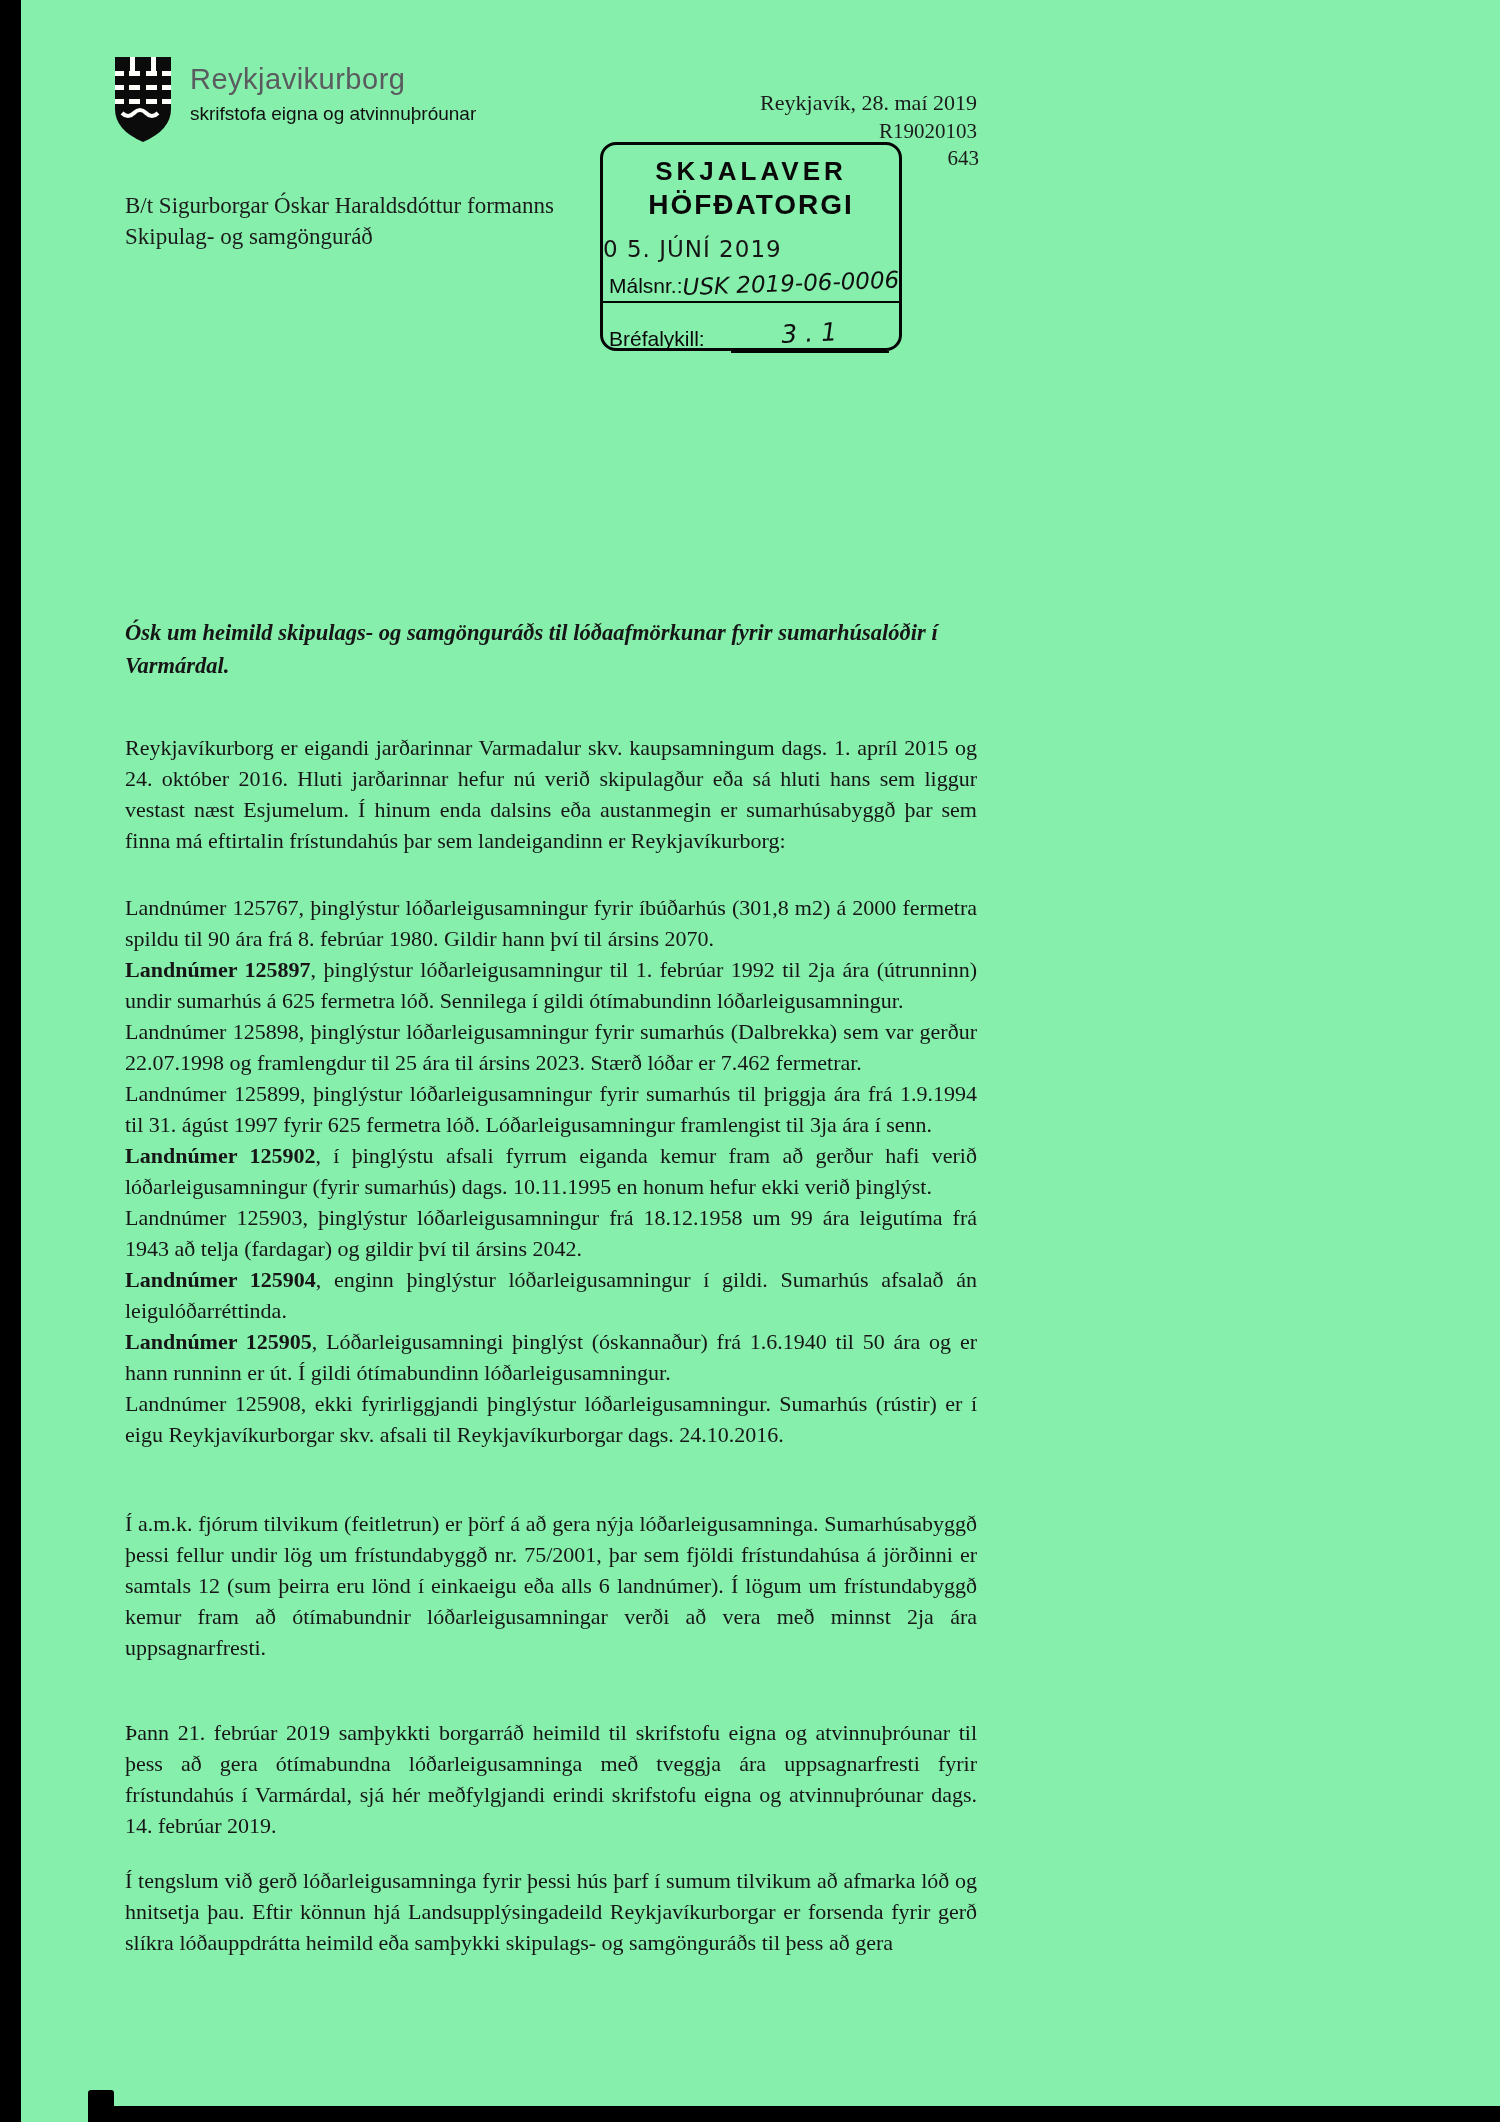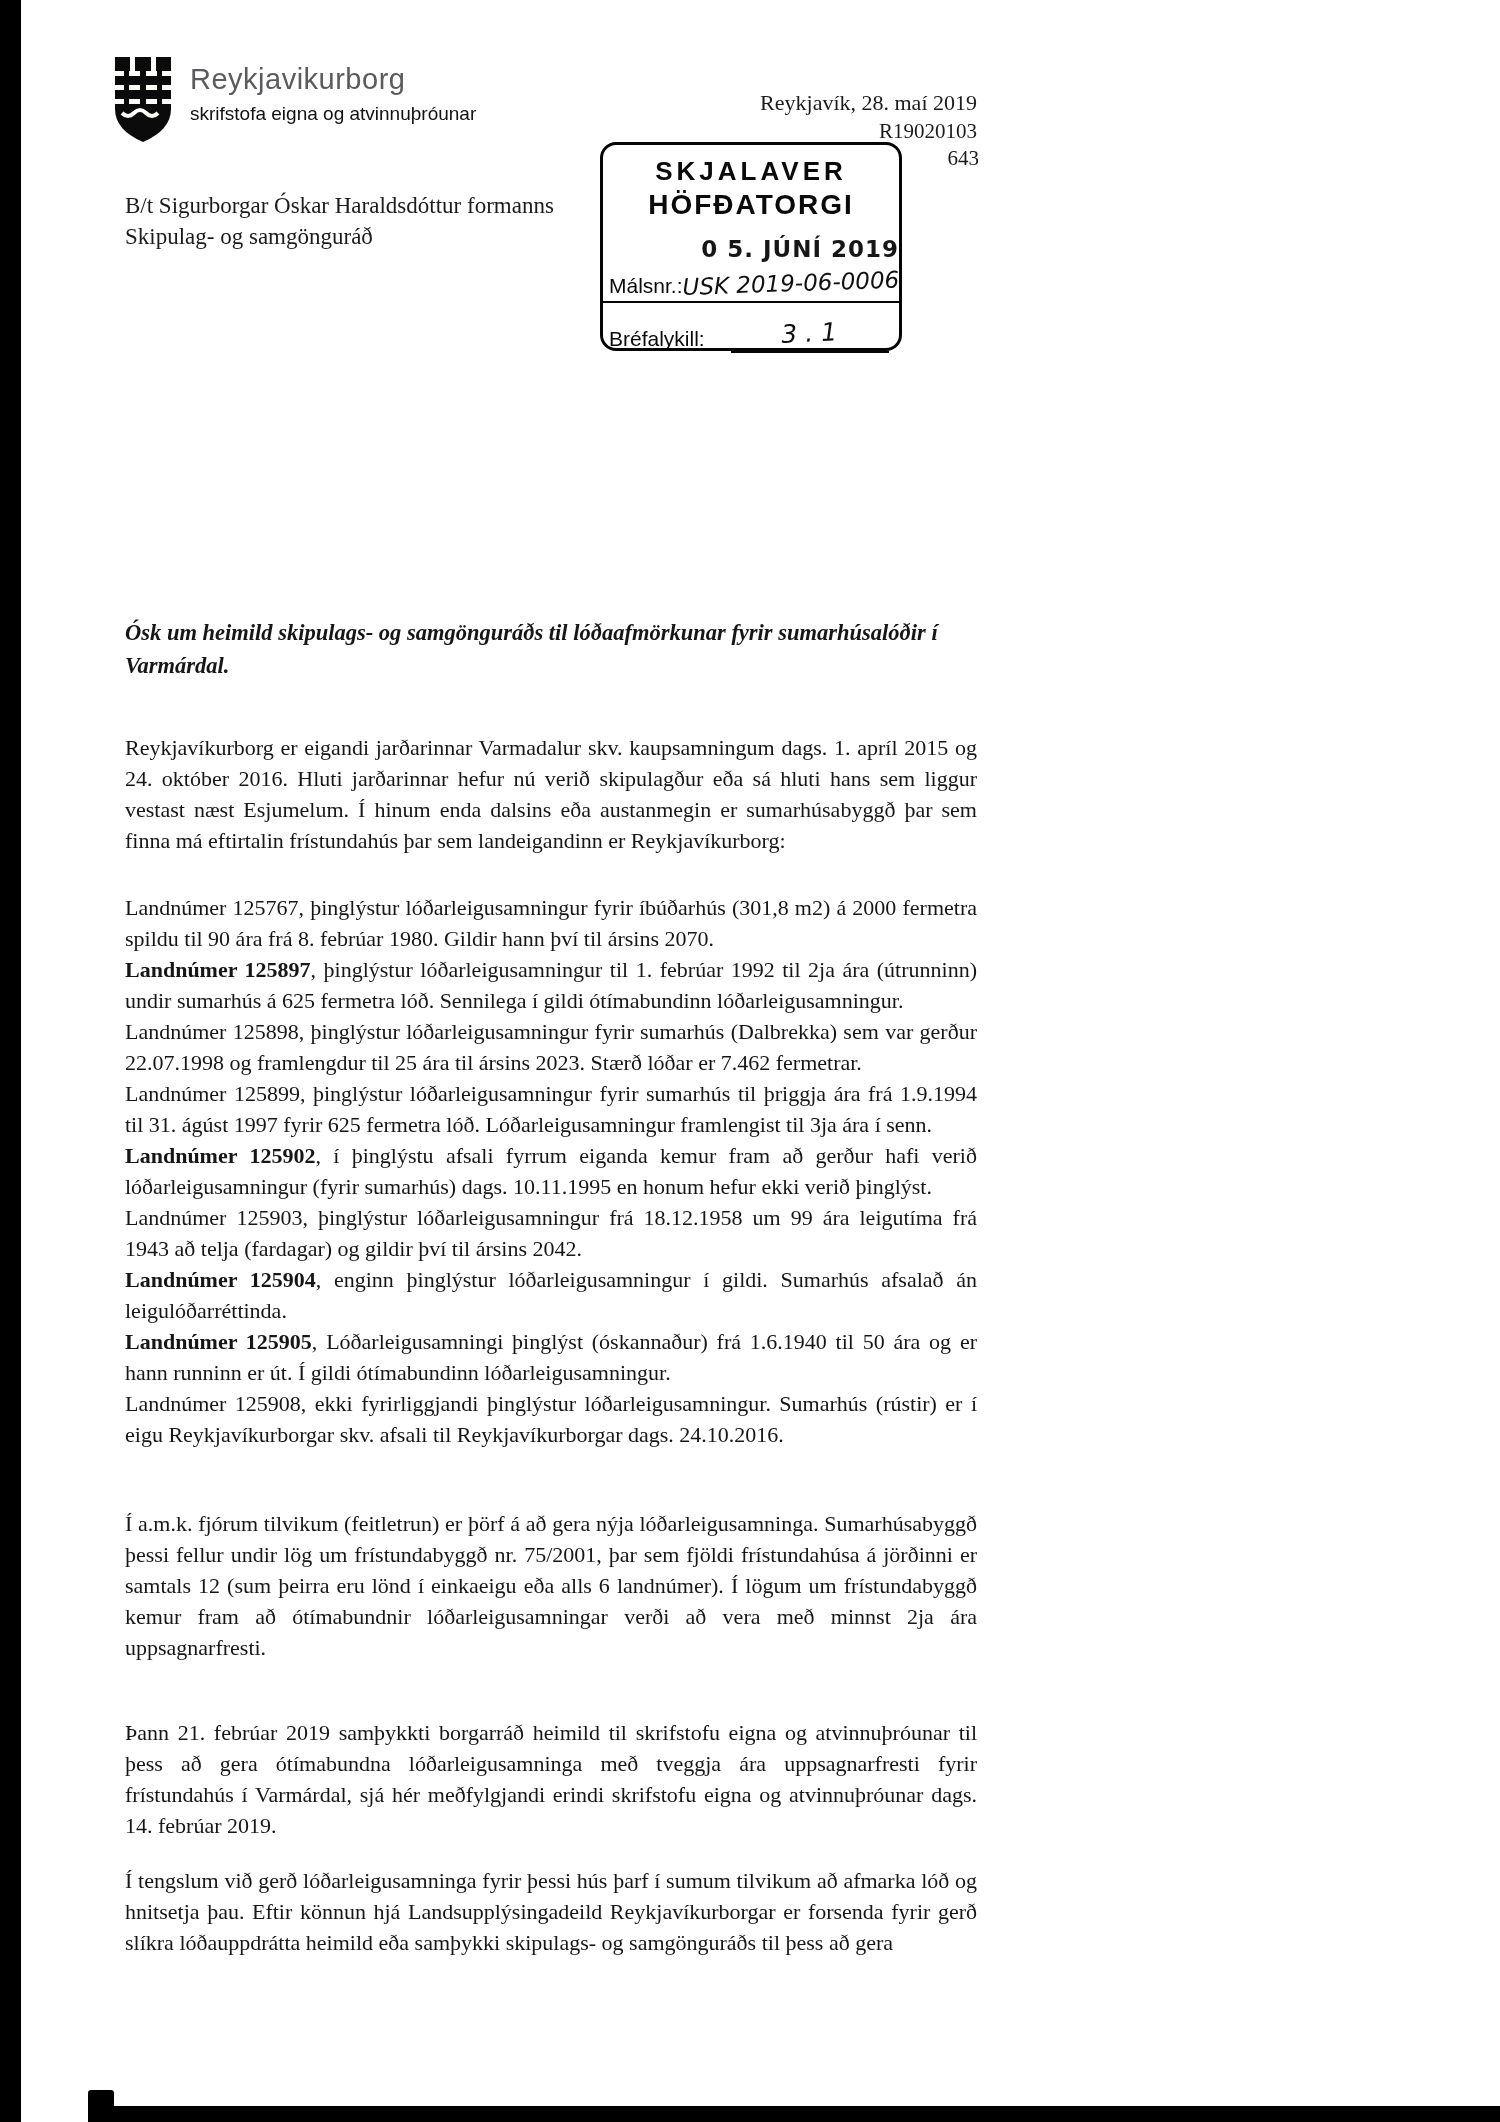--- a/index.html
+++ b/index.html
@@ -4,21 +4,21 @@
 <style>
   html, body { margin:0; padding:0; }
   body {
     width:1500px; height:2122px; position:relative;
     background:#e9e9e9;
     font-family:"Liberation Serif", serif;
     color:#1b1b1b;
     -webkit-font-smoothing:antialiased;
   }
   .page {
-    position:absolute; inset:0; background:#ffffff; overflow:hidden;padding-left:47px;
+    position:absolute; inset:0; background:#86efac; overflow:hidden;padding-left:47px;
   }
   
   .edge-left  { position:absolute; left:0; top:0; width:21px; height:2122px; background:#000; }
   .edge-bottom{ position:absolute; left:88px; top:2106px; right:0; height:16px; background:#000; }
   .edge-blob  { position:absolute; left:88px; top:2090px; width:26px; height:20px; background:#000; border-radius:3px; }
 
   
   .logo-block { position:absolute; left:112px; top:55px; display:flex; align-items:flex-start; }
   .logo-texts { margin-left:16px; padding-top:8px; }
   .org-name {
@@ -45,22 +45,22 @@
   }
   .stamp-line1 {
     text-align:center; font-family:"Liberation Sans", sans-serif;
     font-weight:bold; font-size:26px; letter-spacing:4px; color:#0a0a0a;
   }
   .stamp-line2 {
     text-align:center; font-family:"Liberation Sans", sans-serif;
     font-weight:bold; font-size:28px; letter-spacing:2px; margin-top:2px; color:#0a0a0a;
   }
   .stamp-date {
-    text-align:right; font-family:"DejaVu Sans", sans-serif;
-    font-weight:bold; font-size:23px; letter-spacing:1px; margin-top:15px; color:#161616;
+    text-align:left; font-family:"DejaVu Sans", sans-serif;
+    font-weight:normal; font-size:23px; letter-spacing:1px; margin-top:15px; color:#161616;
   }
   .stamp-row {
     display:flex; align-items:flex-end; margin-top:12px; padding:0 4px 1px 6px;
   }
   .stamp-row.malsnr { border-bottom:2px solid #050505; }
   .stamp-label {
     font-family:"Liberation Sans", sans-serif; font-size:21px; color:#0a0a0a;
     white-space:nowrap; padding-bottom:2px;
   }
   .handwriting {

